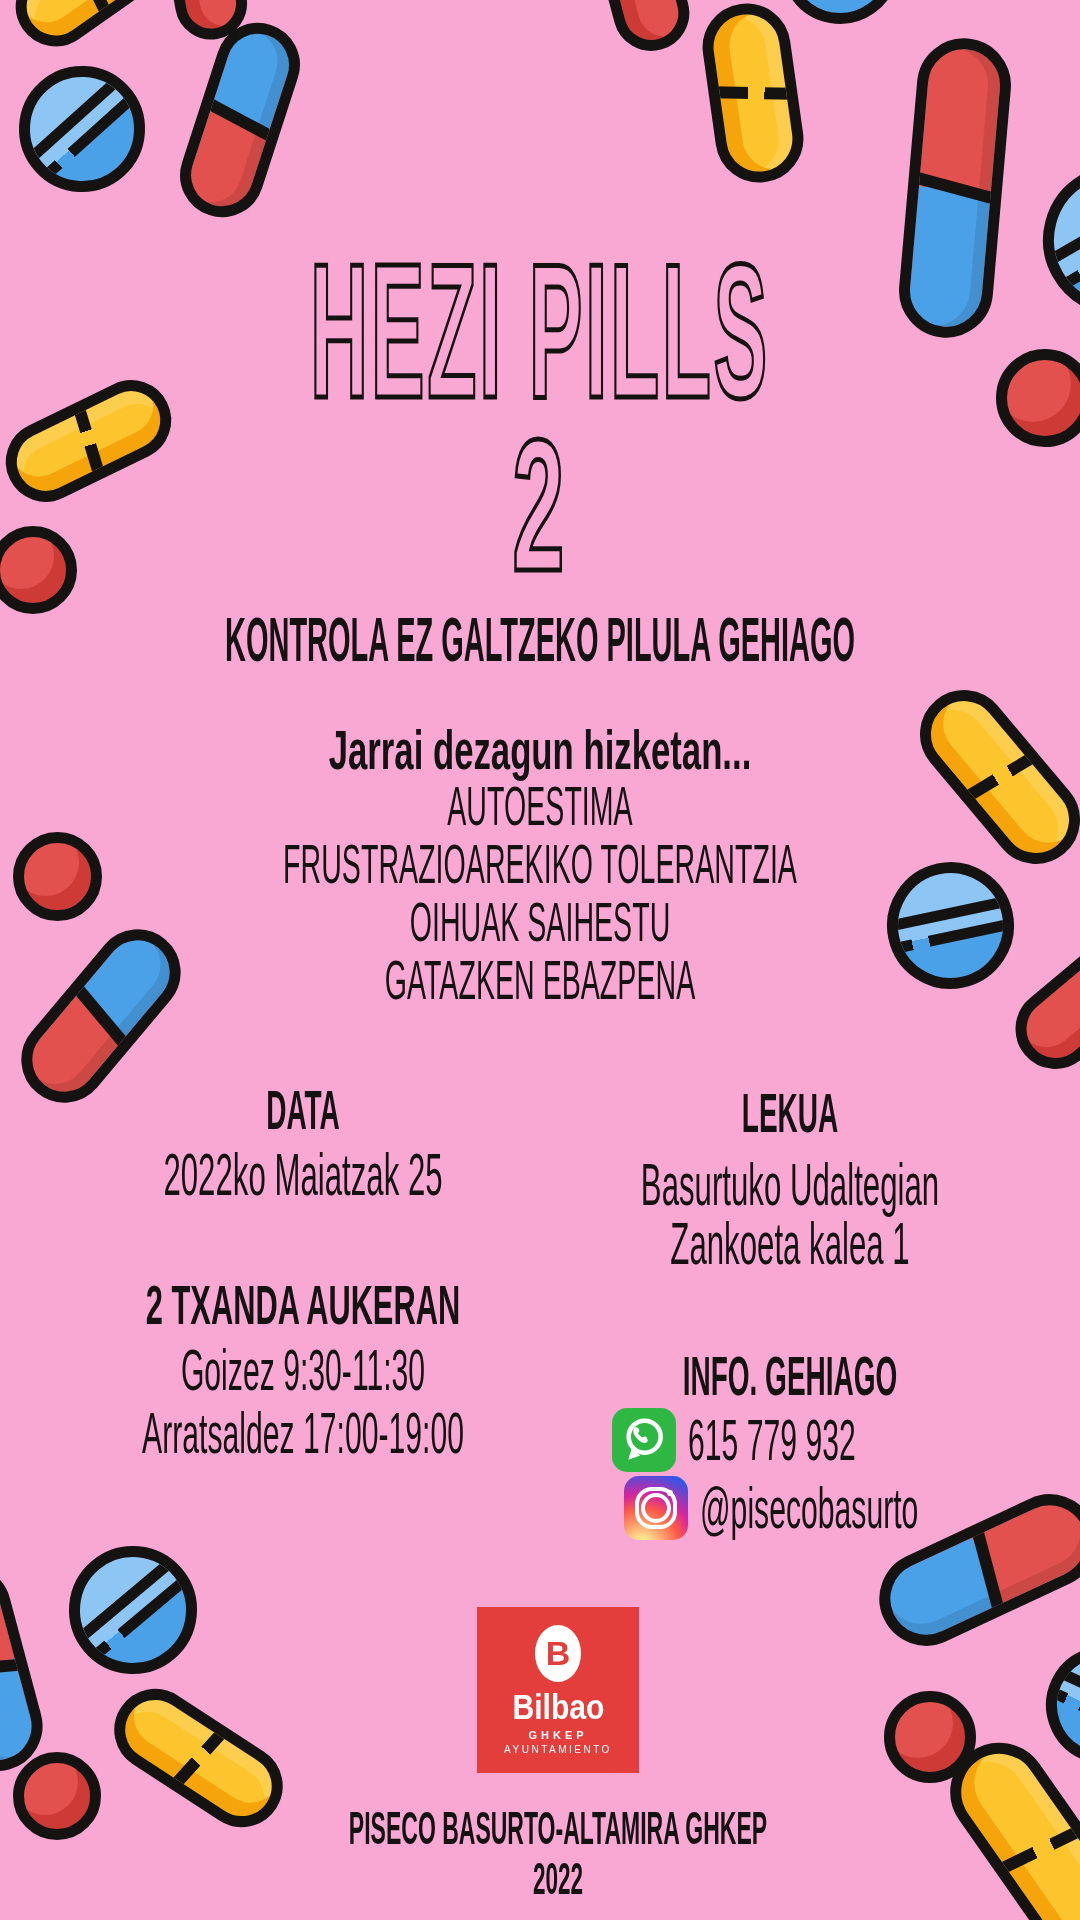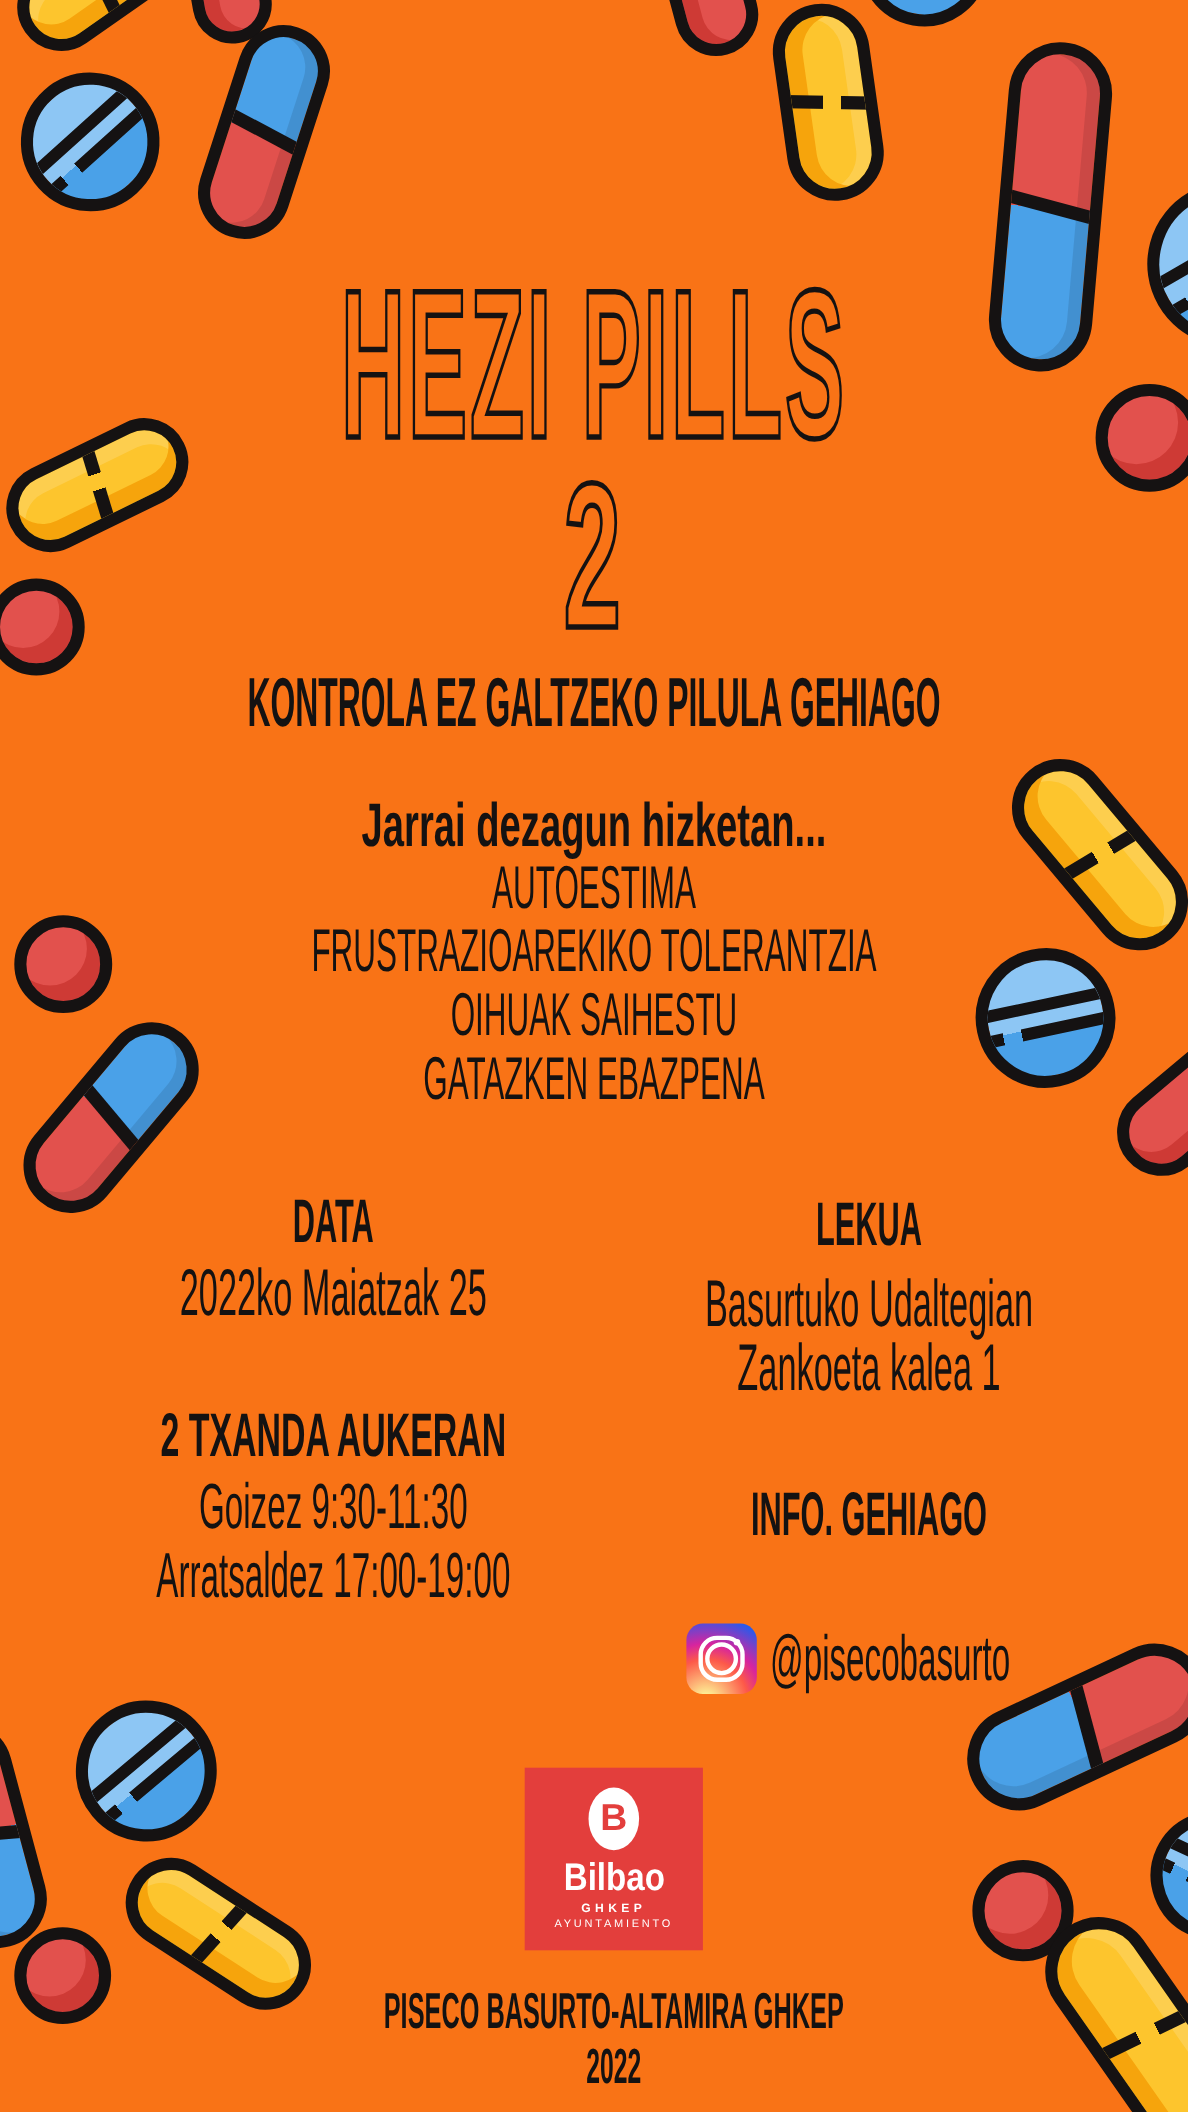--- a/index.html
+++ b/index.html
@@ -43,21 +43,21 @@
         display:flex;flex-direction:column;align-items:center;}
   .logo .oval{margin-top:18px;width:46px;height:57px;background:#fff;border-radius:50%;
         display:flex;align-items:center;justify-content:center;font-weight:700;font-size:34px;color:#e33e3c;}
   .logo .nm{margin-top:7px;color:#fff;font-weight:700;font-size:35px;line-height:1;transform:scaleX(.86);}
   .logo .s1{margin-top:6px;color:#fff;font-weight:700;font-size:11px;letter-spacing:4px;line-height:1;}
   .logo .s2{margin-top:4px;color:#fff;font-weight:400;font-size:10px;letter-spacing:2.5px;line-height:1;}
 </style>
 </head>
 <body>
 
-<div class="poster" style="background: #f97316;">
+<div class="poster" style="background: #f9a8d4;">
   <div id="pills">
       <div class="pill capsule v-yellow" style="left: 7.5px; top: -58px; width: 165px; height: 80px; transform: rotate(-35deg);">
         <i class="score"></i>
       </div>
       <div class="pill capsule v-red" style="left: 141px; top: -61px; width: 130px; height: 72px; transform: rotate(80deg);"></div>
       <div class="pill tablet" style="left: 19px; top: 66px; width: 126px; height: 126px; transform: rotate(-42deg);">
         <i class="bar b1"></i>
         <i class="bar b2"></i>
       </div>
       <div class="pill capsule v-red-blue" style="left: 140px; top: 78px; width: 200px; height: 84px; transform: rotate(-72deg);">
@@ -133,20 +133,30 @@
   <div class="txt colR hb" style="--sx:.5;top:1085px;font-size:56px;">LEKUA</div>
   <div class="txt colR lt" style="--sx:.52;top:1155px;font-size:60px;">Basurtuko Udaltegian</div>
   <div class="txt colR lt" style="--sx:.52;top:1214px;font-size:60px;">Zankoeta kalea 1</div>
 
   <div class="txt colL hb" style="--sx:.55;top:1277px;font-size:56px;">2 TXANDA AUKERAN</div>
   <div class="txt colL lt" style="--sx:.52;top:1341px;font-size:58px;">Goizez 9:30-11:30</div>
   <div class="txt colL lt" style="--sx:.52;top:1404px;font-size:58px;">Arratsaldez 17:00-19:00</div>
 
   <div class="txt colR hb" style="--sx:.5;top:1348px;font-size:56px;">INFO. GEHIAGO</div>
 
+  <div class="crow" style="left:612px;top:1408px;">
+    <div class="badge wa">
+      <svg viewBox="0 0 48 48" width="64" height="64">
+        <circle cx="24.5" cy="21.5" r="12" fill="none" stroke="#fff" stroke-width="3.4"></circle>
+        <path fill="#fff" d="M12.2 38.8 L14.8 30.2 L21.2 35.6 Z"></path>
+        <path fill="#fff" d="M19.6 14.9c-1.1-.9-2.6-.6-3.2.5-.9 1.5-.6 3.9 1.7 6.7 2.3 2.8 5.1 4.4 6.9 4.2 1.3-.2 2.1-1.5 1.6-2.8l-.6-1.3c-.3-.8-1.2-1.1-1.9-.7l-1.2.6c-1-.4-2.9-2-3.4-3.2l.8-1.2c.4-.6.3-1.5-.3-2z"></path>
+      </svg>
+    </div>
+    <span class="num">615 779 932</span>
+  </div>
 
   <div class="crow" style="left:576px;top:1476px;padding-left:48px;">
     <div class="badge ig">
       <span class="frame"></span>
         <span class="lens"></span>
         <span class="dot"></span>
     </div>
     <span class="num">@pisecobasurto</span>
   </div>
 

